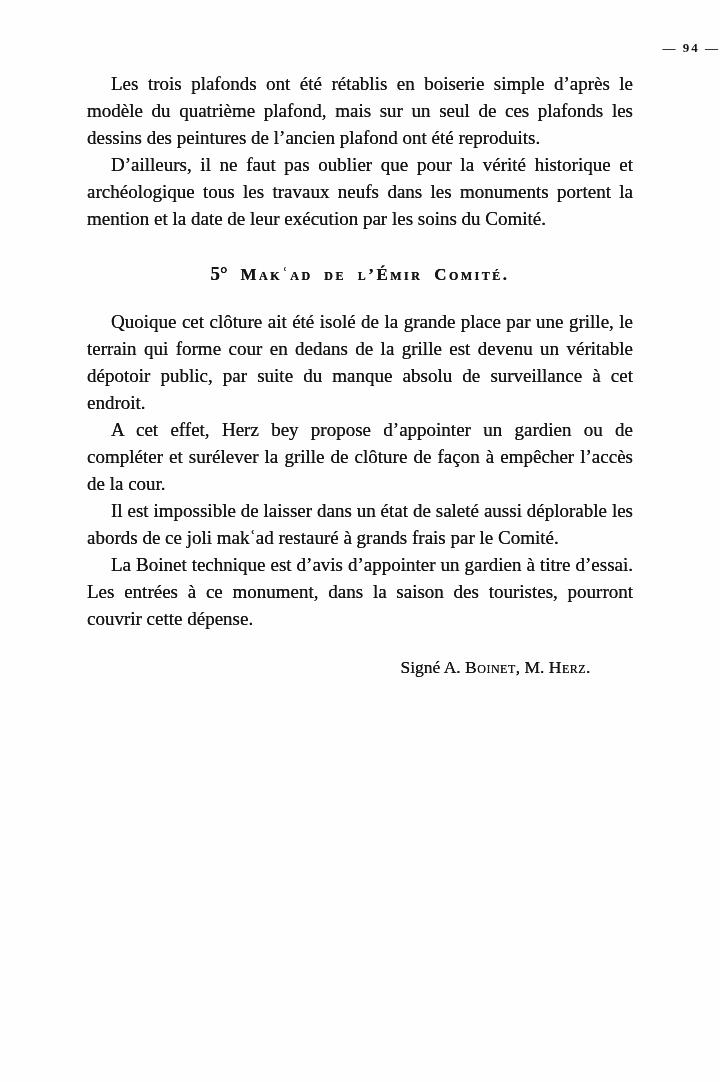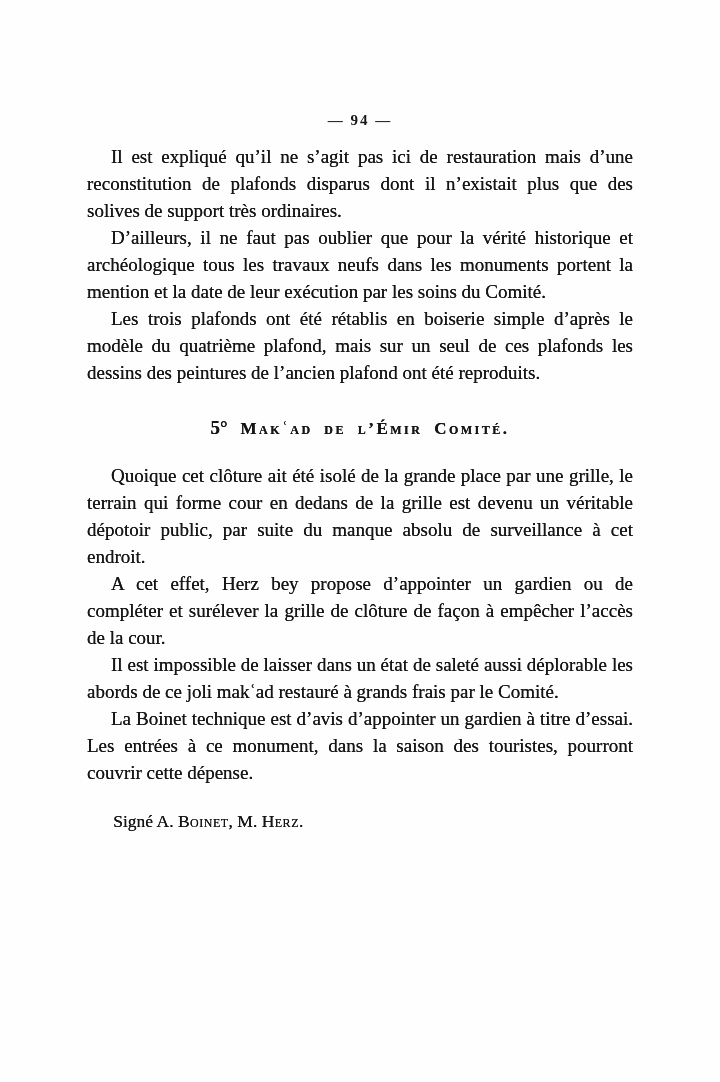--- a/index.html
+++ b/index.html
@@ -14,23 +14,23 @@
     font-family: "Liberation Serif", "DejaVu Serif", serif;
     overflow: hidden;
   }
   .page {
     width: 720px;
     height: 1082px;
     position: relative;
     background: #fefefe;
   }
   .pagenum {
-    padding-top: 112px;
-    text-align: center;
-    font-size: 15px;
+    padding-top: 40px;
+    text-align: right;
+    font-size: 13px;
     letter-spacing: 2px;
     font-weight: bold;
   }
   .textblock {
     width: 546px;
     margin: 14px auto 0 auto;
     text-shadow: 0 0 0.45px currentColor;
   }
   .textblock p {
     margin: 0;
@@ -55,43 +55,42 @@
   .heading-title {
     font-size: 17px;
     font-variant: small-caps;
     letter-spacing: 2.5px;
     word-spacing: 5px;
     font-weight: bold;
   }
   .signature {
     margin-top: 4px;
     padding-right: 42px;
-    text-align: left;
+    text-align: right;
     font-size: 17.5px;
     white-space: pre-wrap;
   }
   .small-caps {
     font-variant: small-caps;
     letter-spacing: 0.5px;
   }
 </style>
 </head>
 <body>
 
 <div class="page">
 
   <div class="pagenum">— 94 —</div>
 
   <div class="textblock">
 
-    <p>Il est expliqué qu’il ne s’agit pas ici de restauration mais d’une reconstitution de plafonds disparus dont il n’existait plus que des solives de support très ordinaires.</p>
+
+    <p>Les trois plafonds ont été rétablis en boiserie simple d’après le modèle du quatrième plafond, mais sur un seul de ces plafonds les dessins des peintures de l’ancien plafond ont été reproduits.</p>
 
     <p>D’ailleurs, il ne faut pas oublier que pour la vérité historique et archéologique tous les travaux neufs dans les monuments portent la mention et la date de leur exécution par les soins du Comité.</p>
-
-    <p>Les trois plafonds ont été rétablis en boiserie simple d’après le modèle du quatrième plafond, mais sur un seul de ces plafonds les dessins des peintures de l’ancien plafond ont été reproduits.</p>
 
     <div class="section-heading">
       <span class="heading-number">5°</span><span class="heading-title">Makʿad de l’Émir Comité.</span>
     </div>
 
     <p>Quoique cet clôture ait été isolé de la grande place par une grille, le terrain qui forme cour en dedans de la grille est devenu un véritable dépotoir public, par suite du manque absolu de surveillance à cet endroit.</p>
 
     <p>A cet effet, Herz bey propose d’appointer un gardien ou de compléter et surélever la grille de clôture de façon à empêcher l’accès de la cour.</p>
 
     <p>Il est impossible de laisser dans un état de saleté aussi déplorable les abords de ce joli makʿad restauré à grands frais par le Comité.</p>

